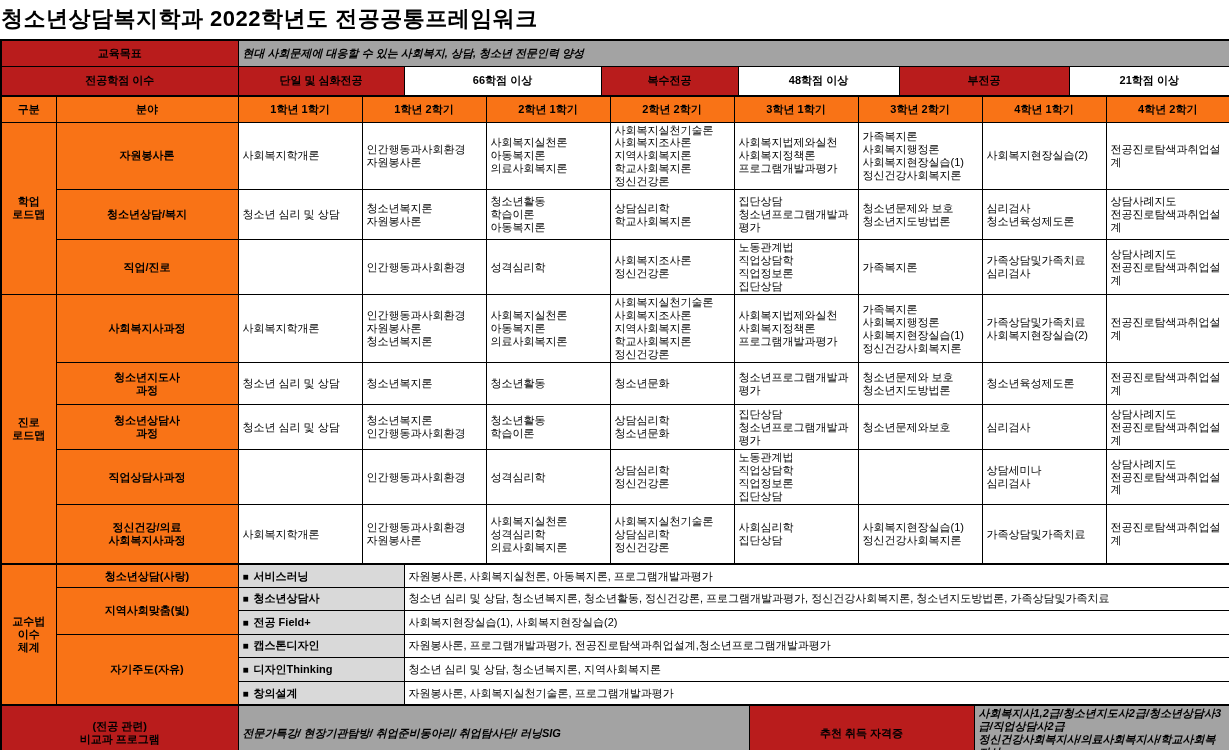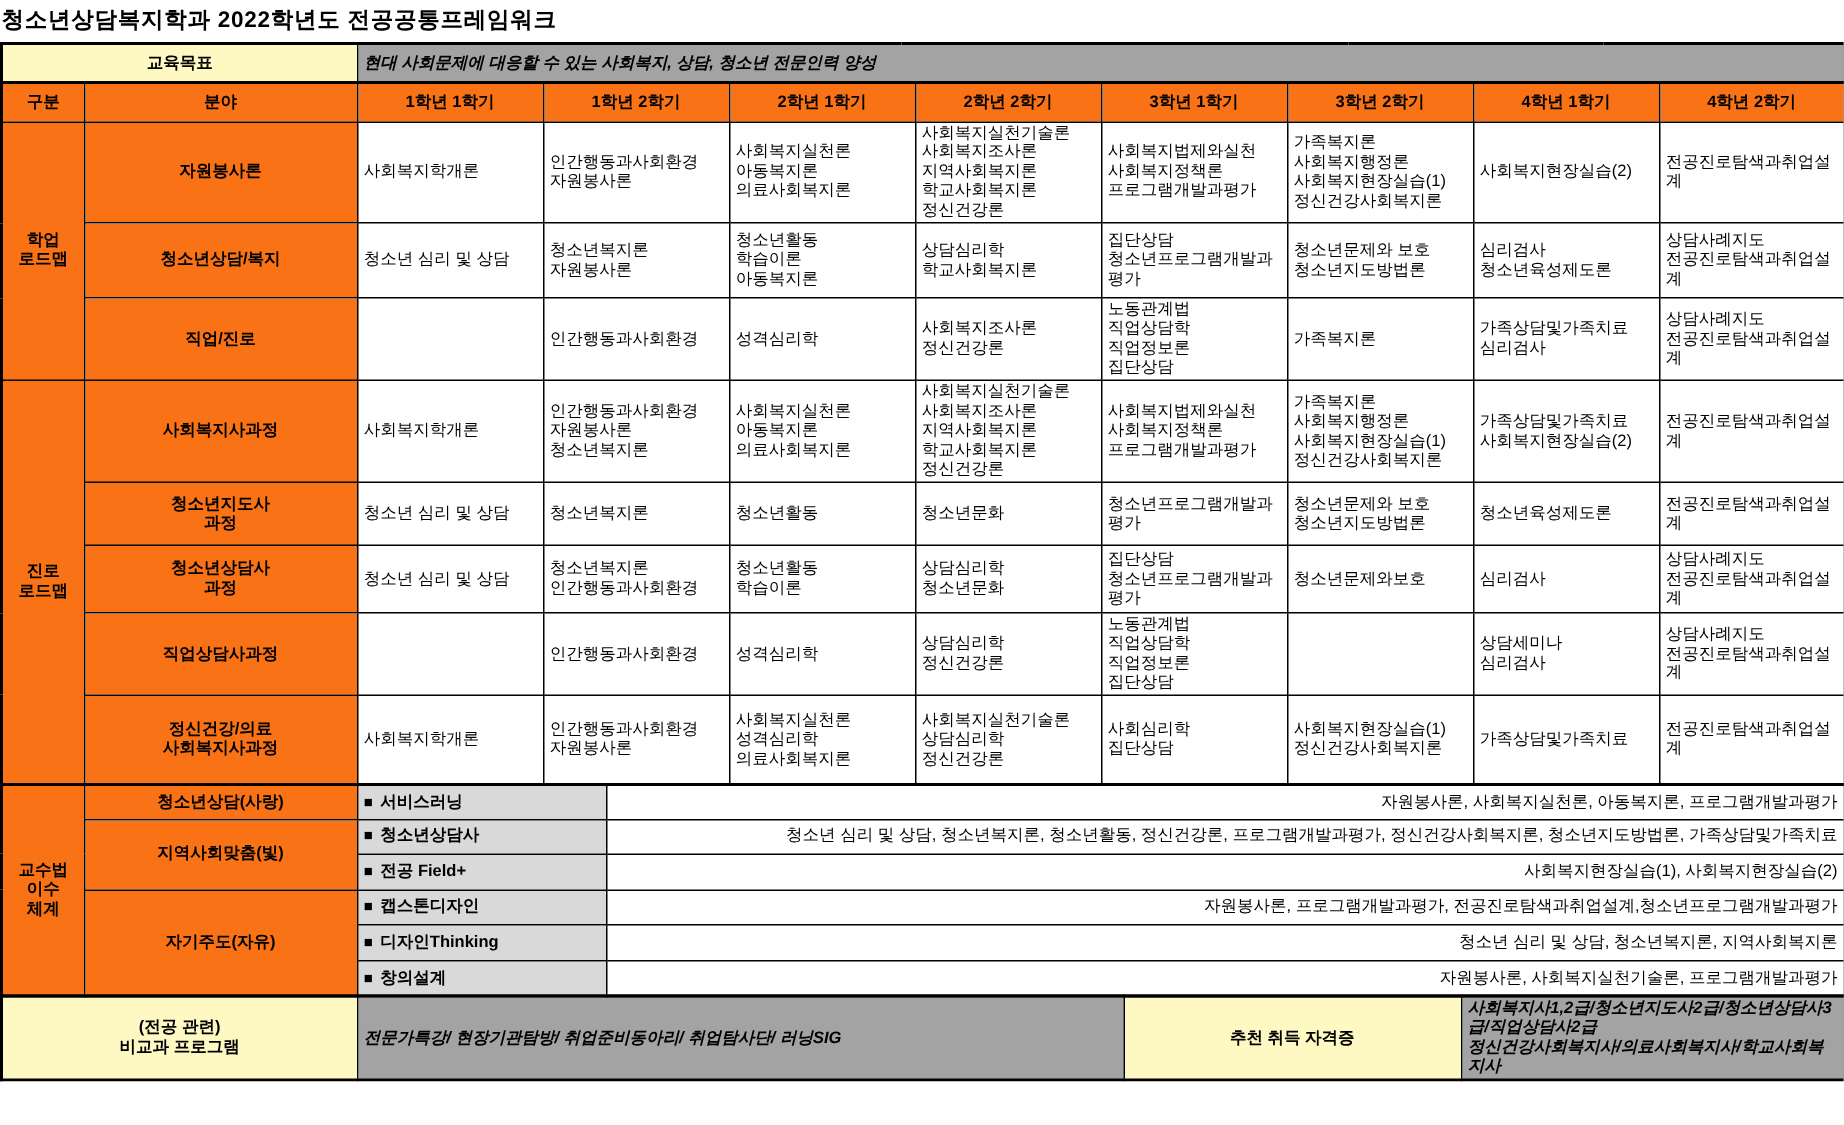--- a/index.html
+++ b/index.html
@@ -3,21 +3,21 @@
 <meta charset="utf-8">
 <style>
   html,body{margin:0;padding:0;background:#ffffff;}
   body{
     width:1229px;
     font-family:"Liberation Sans","DejaVu Sans",sans-serif;
     color:#000;
     -webkit-font-smoothing:antialiased;
   }
   .page-title{
-    font-size:15px;
+    font-size:22px;
     font-weight:bold;
     letter-spacing:0.5px;
     padding:4px 0 5px 1px;
     white-space:nowrap;
     overflow:hidden;
   }
   table.sect{
     border-collapse:collapse;
     table-layout:fixed;
     width:1229px;
@@ -27,21 +27,21 @@
   table.sect td{
     border:1px solid #000;
     padding:1px 4px;
     font-size:11px;
     line-height:1.18;
     white-space:pre-line;
     overflow:hidden;
     vertical-align:middle;
   }
   td.hd{
-    background:#fef9c3;
+    background:#b91c1c;
     font-weight:bold;
     text-align:center;
     font-size:12px;
   }
   td.hd-sm{
     background:#f97316;
     font-weight:bold;
     text-align:center;
     font-size:11.5px;
   }
@@ -68,21 +68,21 @@
     background:#d9d9d9;
     font-weight:bold;
     font-size:11.5px;
     text-align:left;
     padding-left:8px;
     margin-top:45px;
   }
   td.plist{
     background:#fff;
     font-size:11.5px;
-    text-align:right;
+    text-align:left;
     padding-left:6px;
     white-space:normal;
   }
   .bullet{margin-right:5px;font-size:10px;}
 </style>
 </head>
 <body>
 
 <div class="page-title">청소년상담복지학과 2022학년도 전공공통프레임워크</div>
 
@@ -93,20 +93,29 @@
       <col style="width:197px">
     <col style="width:137px">
       <col style="width:161px">
       <col style="width:170px">
       <col style="width:161px">
   </colgroup>
   <tbody>
       <tr style="height:26px">
     <td class="hd">교육목표</td>
     <td class="text-b" colspan="6">현대 사회문제에 대응할 수 있는 사회복지, 상담, 청소년 전문인력 양성</td>
+  </tr>
+  <tr style="height:30px">
+    <td class="hd">전공학점 이수</td>
+    <td class="hd">단일 및 심화전공</td>
+    <td class="val-b">66학점 이상</td>
+    <td class="hd">복수전공</td>
+    <td class="val-b">48학점 이상</td>
+    <td class="hd">부전공</td>
+    <td class="val-b">21학점 이상</td>
   </tr>
 </tbody>
   </table>
 
 <table class="sect stack">
   <colgroup>
     <col style="width:55px">
       <col style="width:182px">
     <col style="width:124px">
       <col style="width:124px">

